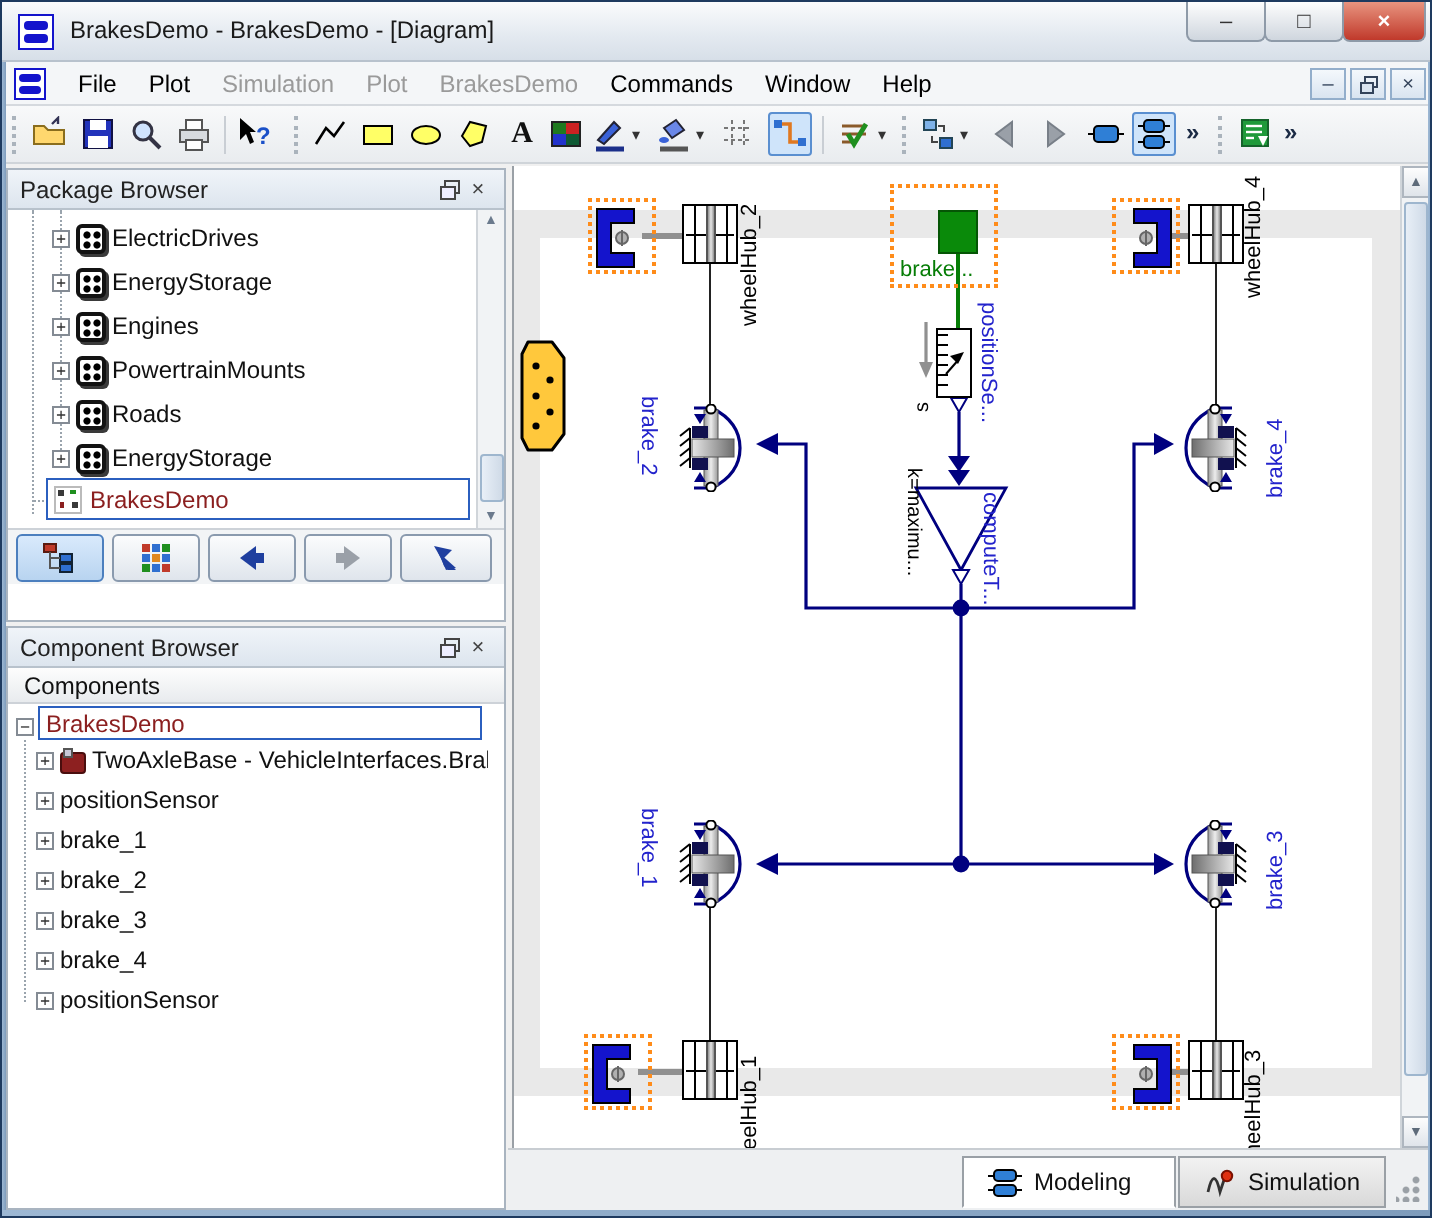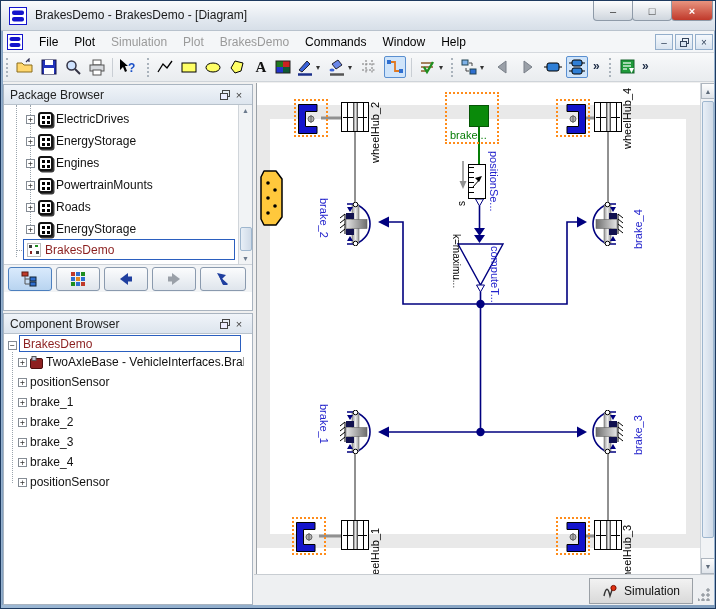--- a/index.html
+++ b/index.html
@@ -436,20 +436,23 @@
       <span>Component Browser</span>
       <span class="sp"></span>
       <span class="picon">
           <svg width="10" height="10">
             <rect x="2.5" y="0.5" width="7" height="6" fill="none" stroke="#444"></rect>
             <rect x="0.5" y="3.5" width="7" height="6" fill="#eef" stroke="#444"></rect>
           </svg>
         </span>
       <span class="picon">×</span>
     </div>
+    <div class="thead">
+      <span>Components</span>
+    </div>
     <div class="tree" style="height:252px;">
       <div class="trow" style="left:4px;top:2px;">
         <span class="tgl">−</span>
       </div>
       <div class="selbox" style="left:15px;top:1px;width:222px;height:17px;padding-left:3px;">
         <span class="sel-red">BrakesDemo</span>
       </div>
       <div class="dotv" style="left:8px;top:18px;height:131px;"></div>
       <div class="trow" style="left:14px;top:19px;">
         <span class="tgl">+</span>
@@ -678,20 +681,33 @@
     <div class="dlab vlab" style="left:199px;top:123px;color:#000;font-size:10px;">s</div>
   </div>
 
   <div class="scrollbar" style="left:699px;top:82px;width:14px;height:491px;">
     <div class="sb-btn" style="top:0;">▲</div>
     <div class="sb-thumb" style="top:18px;height:437px;"></div>
     <div class="sb-btn" style="bottom:0;">▼</div>
   </div>
 
   <div class="bottombar">
+    <div class="tab active" style="left:227px;width:107px;">
+      <svg width="17" height="15">
+          <g stroke="#000">
+            <line x1="0" y1="4" x2="3" y2="4"></line>
+            <line x1="14" y1="4" x2="17" y2="4"></line>
+            <line x1="0" y1="11" x2="3" y2="11"></line>
+            <line x1="14" y1="11" x2="17" y2="11"></line>
+          </g>
+          <rect x="3" y="1" width="11" height="5.5" rx="2" fill="#2f7fd6" stroke="#000"></rect>
+          <rect x="3" y="8.5" width="11" height="5.5" rx="2" fill="#2f7fd6" stroke="#000"></rect>
+        </svg>
+      <span>Modeling</span>
+    </div>
     <div class="tab" style="left:335px;width:104px;">
       <svg width="16" height="15">
           <path d="M2,12 C4,3 6,3 8,12 L10,6" fill="none" stroke="#333" stroke-width="1.4"></path>
           <circle cx="11.5" cy="4" r="2.6" fill="#e03010" stroke="#7a1000"></circle>
         </svg>
       <span>Simulation</span>
     </div>
     <div class="grip"></div>
   </div>
 

